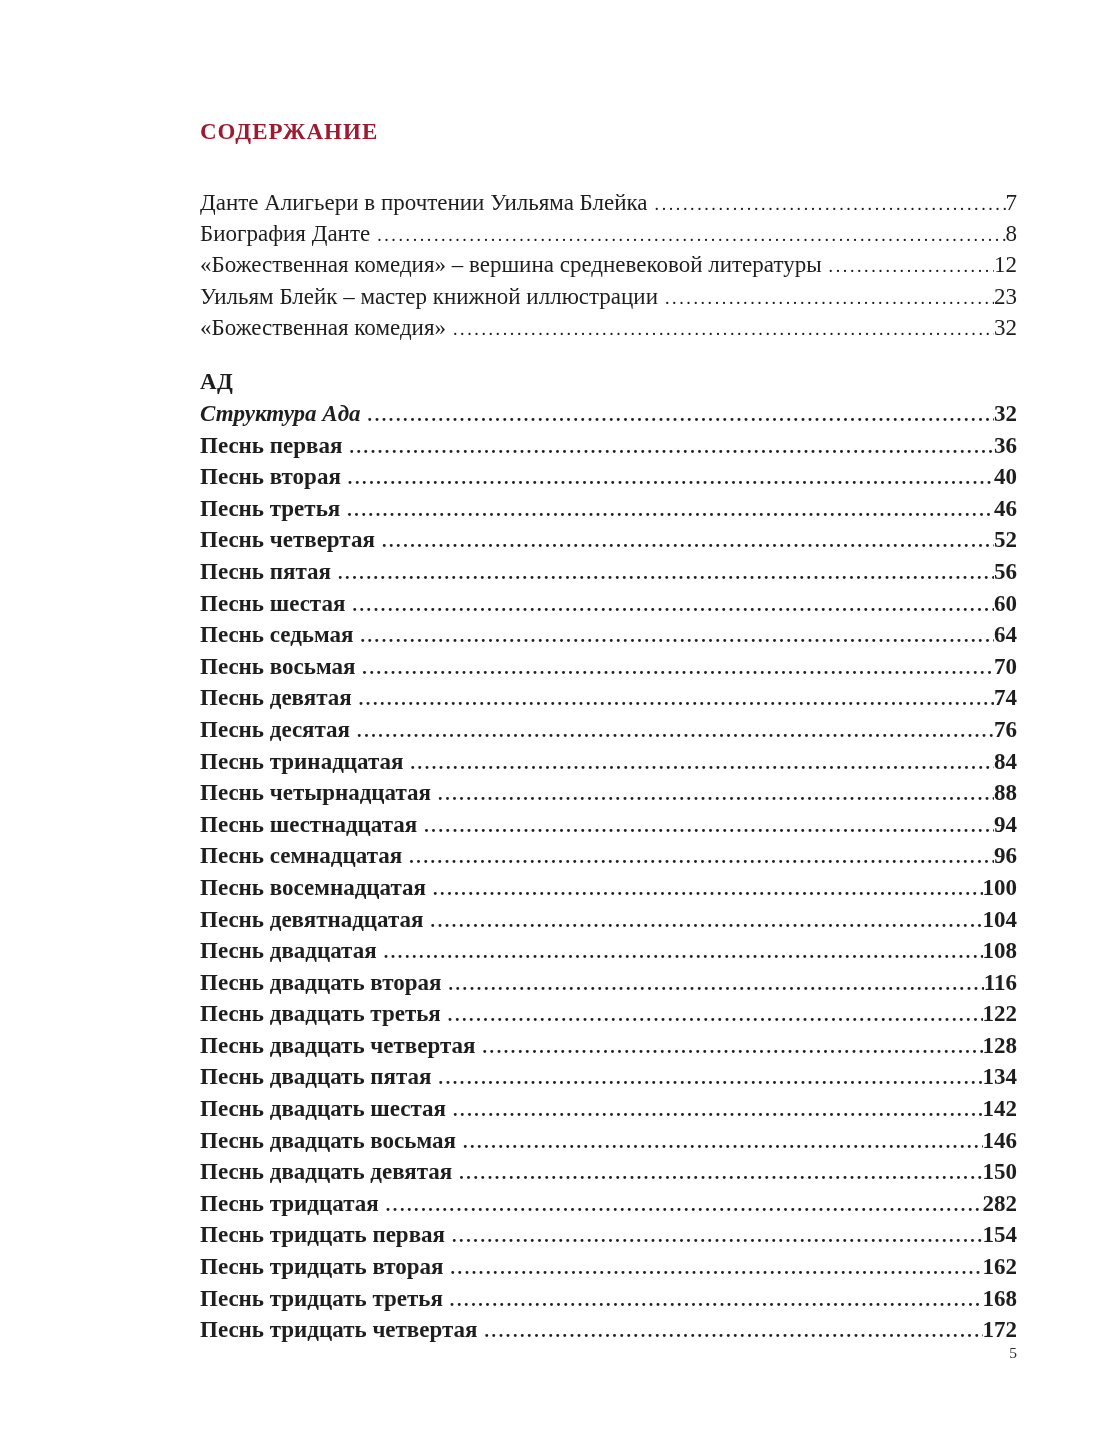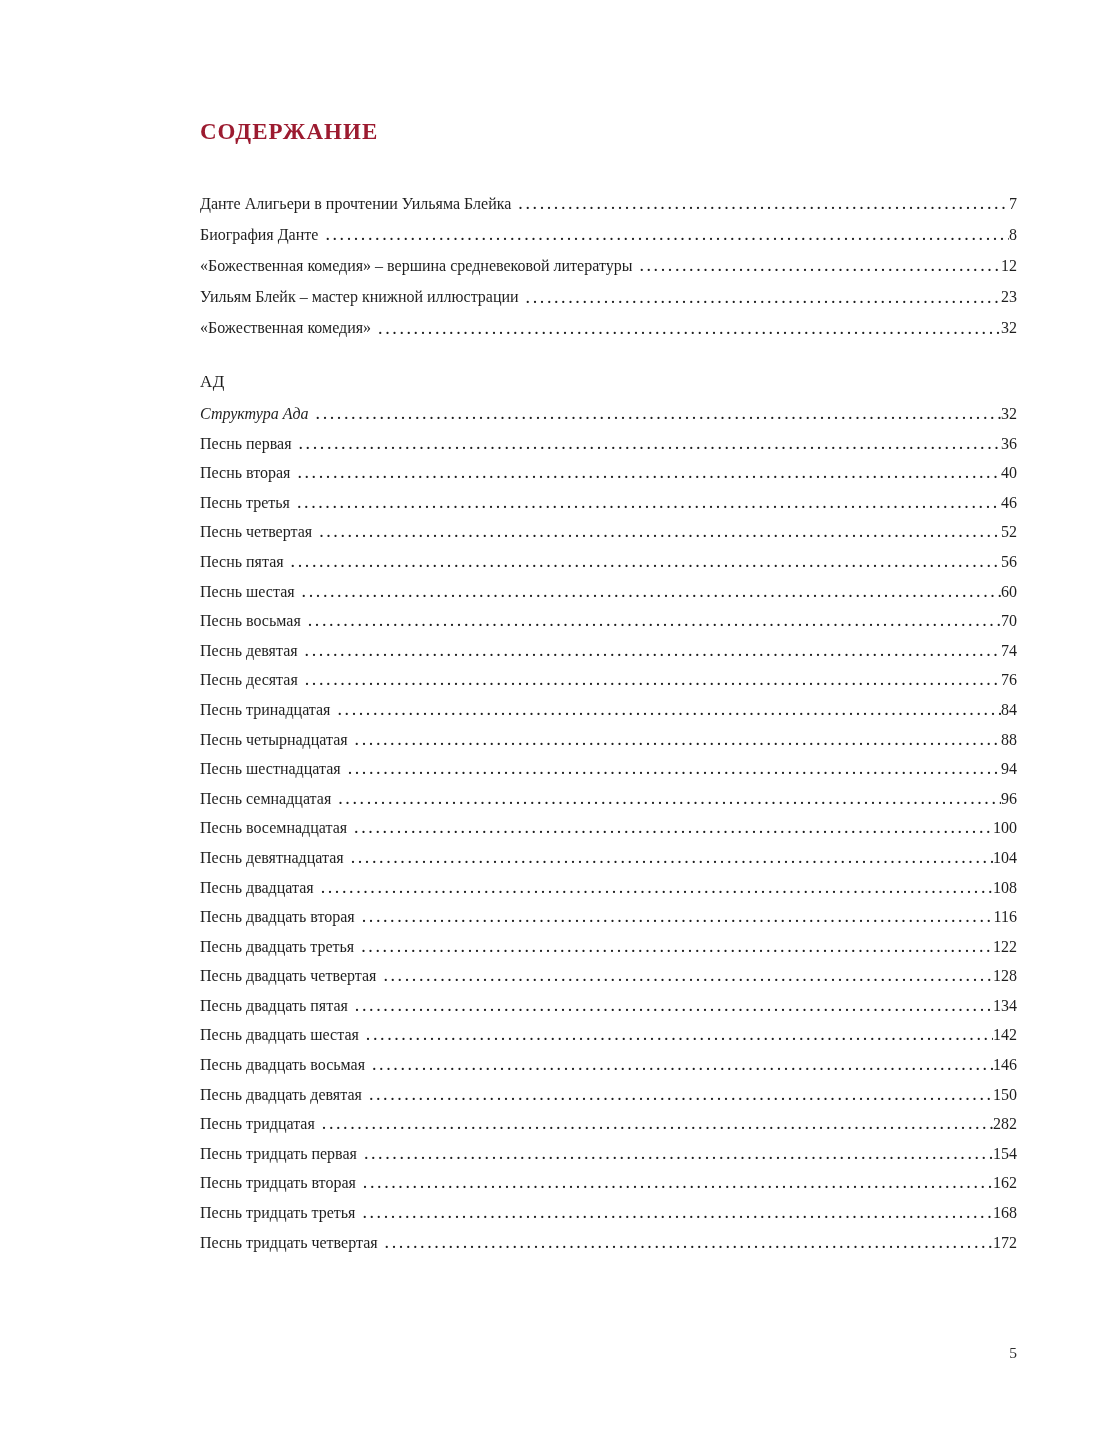--- a/index.html
+++ b/index.html
@@ -21,44 +21,44 @@
   }
   .title {
     font-size: 23px;
     font-weight: bold;
     letter-spacing: 1px;
     line-height: 28px;
     margin: 0 0 42px 0;
   }
   .toc-entry {
     display: flex;
-    align-items: center;
-    font-size: 16px;
+    align-items: flex-start;
+    font-size: 23px;
     line-height: 30.2px;
   }
-  .section-list .toc-entry { line-height: 29.6px; }
+  .section-list .toc-entry { line-height: 29.6px; font-weight: bold; }
   .toc-entry .label { white-space: nowrap; flex: 0 0 auto; }
   .toc-entry.italic .label { font-style: italic; }
   .toc-entry .dots {
     flex: 1 1 auto;
     min-width: 0;
     overflow: hidden;
     white-space: nowrap;
     padding: 0 3px 0 7px;
   }
   .toc-entry .dots::after {
     content: "................................................................................................................................................................";
     letter-spacing: 2.6px;
     font-size: 18px;
     color: #1e1e1e;
   }
   .toc-entry .pagenum { flex: 0 0 auto; }
   .section-heading {
-    font-size: 17px;
-    font-weight: normal;
+    font-size: 23px;
+    font-weight: bold;
     letter-spacing: 0.5px;
     line-height: 28px;
     margin: 24px 0 3px 0;
   }
   .folio {
     position: absolute;
     top: 1344px;
     left: 200px;
     width: 817px;
     text-align: right;
@@ -143,20 +143,25 @@
     <span class="dots"></span>
     <span class="pagenum">56</span>
   </div>
 
   <div class="toc-entry">
     <span class="label">Песнь шестая</span>
     <span class="dots"></span>
     <span class="pagenum">60</span>
   </div>
 
+  <div class="toc-entry">
+    <span class="label">Песнь седьмая</span>
+    <span class="dots"></span>
+    <span class="pagenum">64</span>
+  </div>
 
   <div class="toc-entry">
     <span class="label">Песнь восьмая</span>
     <span class="dots"></span>
     <span class="pagenum">70</span>
   </div>
 
   <div class="toc-entry">
     <span class="label">Песнь девятая</span>
     <span class="dots"></span>

